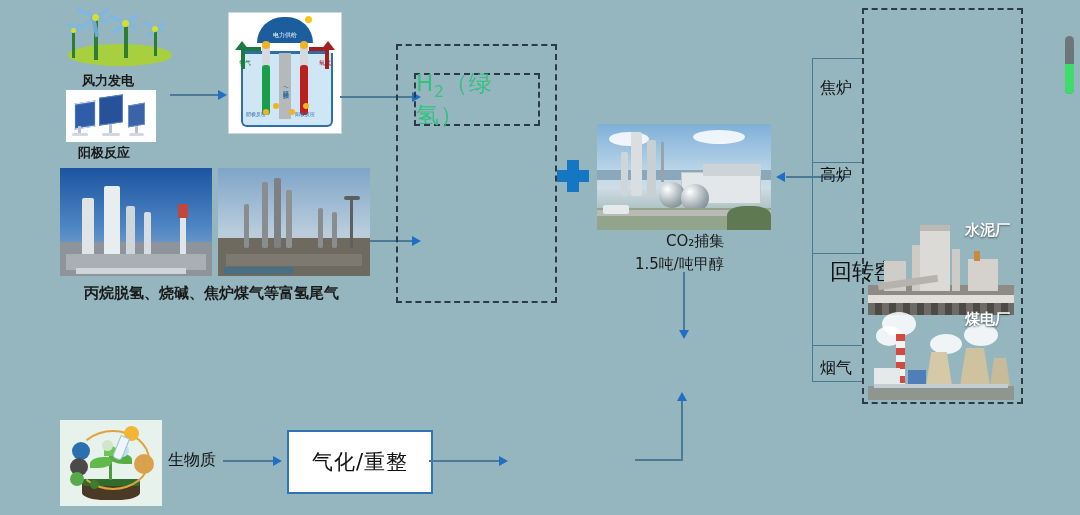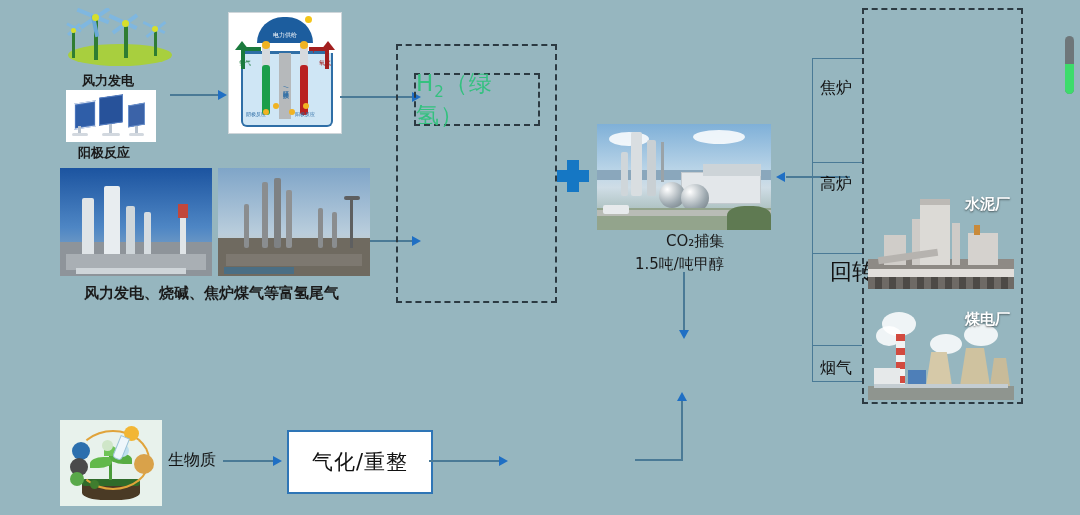--- a/index.html
+++ b/index.html
@@ -191,21 +191,21 @@
     <div class="tower" style="left:56px;top:10px;width:7px;height:70px;background:#7e8183;"></div>
     <div class="tower" style="left:68px;top:22px;width:6px;height:58px;background:#8f9294;"></div>
     <div class="tower" style="left:26px;top:36px;width:5px;height:44px;background:#8a8d8f;"></div>
     <div class="tower" style="left:100px;top:40px;width:5px;height:40px;background:#8a8d8f;"></div>
     <div class="tower" style="left:114px;top:44px;width:5px;height:36px;background:#8a8d8f;"></div>
     <div style="position:absolute;left:132px;top:30px;width:3px;height:50px;background:#5e5f60;"></div>
     <div style="position:absolute;left:126px;top:28px;width:16px;height:4px;background:#5e5f60;border-radius:3px;"></div>
     <div style="position:absolute;left:8px;bottom:10px;width:136px;height:12px;background:#7d7870;"></div>
     <div style="position:absolute;left:6px;bottom:2px;width:70px;height:7px;background:#4a6e84;"></div>
   </div>
-  <div class="caption" style="left:84px;top:284px;font-size:15px;">风力发电、烧碱、焦炉煤气等富氢尾气</div>
+  <div class="caption" style="left:84px;top:284px;font-size:15px;">丙烷脱氢、烧碱、焦炉煤气等富氢尾气</div>
 
   <div class="hline" style="left:370px;top:240px;width:46px;"></div>
   <div class="arr-r" style="left:412px;top:236px;"></div>
 
   <div class="dash-outer" style="left:396px;top:44px;width:157px;height:255px;"></div>
 
   <div class="dash-inner" style="left:414px;top:73px;width:122px;height:49px;">
     <span class="h2txt green-h2">
       <span>H</span><sub>2</sub><span>（绿氢）</span>
     </span>
@@ -247,29 +247,29 @@
 
   <div class="vline" style="left:683px;top:272px;height:60px;"></div>
   <div class="arr-d" style="left:679px;top:330px;"></div>
 
   <div class="bracket" style="left:812px;top:58px;width:50px;height:322px;"></div>
   <div class="brk-sep" style="left:812px;top:162px;width:50px;"></div>
   <div class="brk-sep" style="left:812px;top:253px;width:50px;"></div>
   <div class="brk-sep" style="left:812px;top:345px;width:50px;"></div>
 
   <div class="lbl" style="left:820px;top:78px;font-size:16px;">焦炉</div>
-  <div class="lbl" style="left:820px;top:174px;font-size:16px;">高炉</div>
+  <div class="lbl" style="left:820px;top:165px;font-size:16px;">高炉</div>
   <div class="lbl" style="left:830px;top:257px;font-size:22px;">回转窑</div>
   <div class="lbl" style="left:820px;top:358px;font-size:16px;">烟气</div>
 
   <div class="strip" style="left:862px;top:8px;width:157px;height:392px;"></div>
 
 
 
-  <div class="fac" style="left:868px;top:193px;width:146px;height:96px;">
+  <div class="fac" style="left:868px;top:219px;width:146px;height:96px;">
     <div class="sky" style="background:linear-gradient(180deg,#c6c3c0 0%,#b8b5b2 50%,#a9a6a3 100%);"></div>
     <div style="position:absolute;left:0;bottom:0;width:100%;height:30px;background:#8e8a85;"></div>
     <div style="position:absolute;left:52px;top:6px;width:30px;height:66px;background:#dcdad6;"></div>
     <div style="position:absolute;left:52px;top:6px;width:30px;height:6px;background:#bcb9b5;"></div>
     <div style="position:absolute;left:44px;top:26px;width:8px;height:46px;background:#cecbc7;"></div>
     <div style="position:absolute;left:84px;top:30px;width:8px;height:42px;background:#cecbc7;"></div>
     <div style="position:absolute;left:100px;top:40px;width:30px;height:32px;background:#d5d2ce;"></div>
     <div style="position:absolute;left:16px;top:42px;width:22px;height:30px;background:#d0cdc9;"></div>
     <div style="position:absolute;left:106px;top:32px;width:6px;height:10px;background:#c98a3a;"></div>
     <div style="position:absolute;left:10px;top:60px;width:60px;height:7px;background:#b6b3af;transform:rotate(-8deg);"></div>

